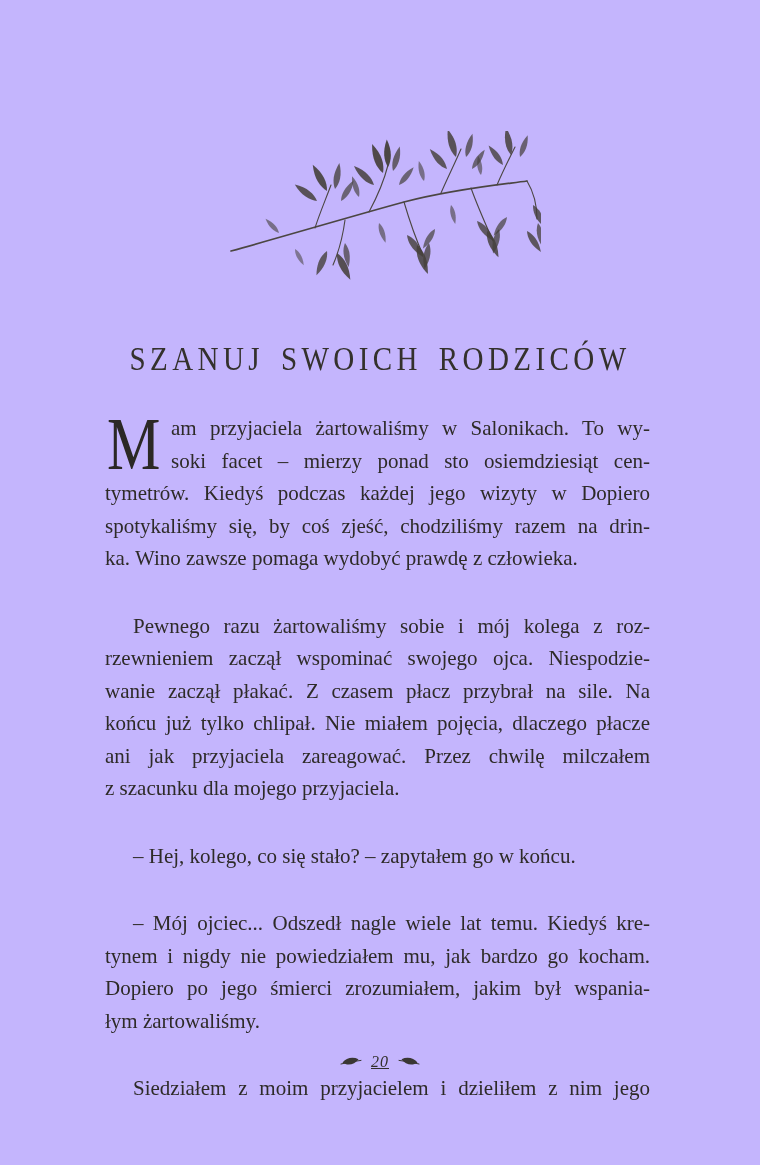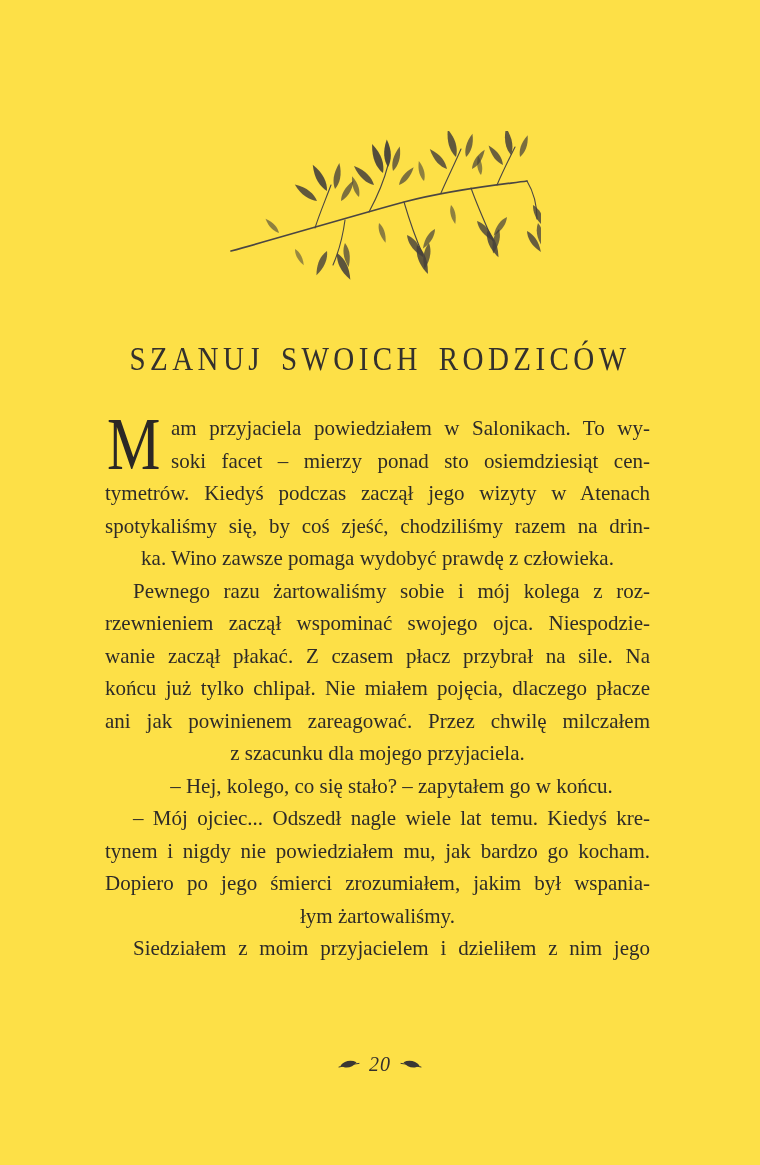--- a/index.html
+++ b/index.html
@@ -1,21 +1,21 @@
 <!DOCTYPE html>
 <html lang="pl"><head>
 <meta charset="utf-8">
 <style>
   html, body { margin: 0; padding: 0; background: #ffffff; }
   .page {
     position: relative;
     width: 760px;
     height: 1165px;
     margin: 0 auto;
-    background: #fde047;
+    background: #c4b5fd;
     font-family: "Liberation Serif", "DejaVu Serif", serif;
     color: #2e2b28;
     overflow: hidden;
   }
 
   
   .illustration {
     position: absolute;
     top: 131px;
     left: 0;
@@ -50,24 +50,24 @@
     width: 545px;
     font-size: 21px;
     line-height: 32.5px;
   }
   .para { margin: 0; }
   .line {
     text-align: justify;
     text-align-last: justify;
   }
   .line.last {
-    text-align: center;
+    text-align: left;
     text-align-last: auto;
   }
-  .line.indent { text-indent: 28px; }
+  .line.indent { text-indent: 28px; margin-top: 35px; }
 
   .dropcap {
     float: left;
     width: 54px;
     height: 63px;
     font-size: 75px;
     line-height: 63px;
     margin: 0 10px 0 2px;
     color: #2b2825;
     transform: scaleX(0.8);
@@ -81,23 +81,24 @@
     top: 1053px;
     left: 0;
     width: 100%;
     display: flex;
     justify-content: center;
     align-items: center;
     gap: 9px;
   }
   .pagenum {
     font-style: italic;
-    font-size: 20px;
+    font-size: 16px;
     color: #33302c;
     letter-spacing: 1px;
+    text-decoration: underline;
   }
   .orn { display: block; }
 </style>
 </head>
 <body>
 
 <div class="page">
 
   <div class="illustration">
     <svg width="322" height="158" viewBox="0 0 322 158" aria-hidden="true">
@@ -158,33 +159,33 @@
       </g>
     </svg>
   </div>
 
   <h1 class="title">SZANUJ SWOICH RODZICÓW</h1>
 
   <div class="body">
 
     <div class="para">
       <span class="dropcap">M</span>
-      <div class="line">am przyjaciela powiedziałem w Salonikach. To wy-</div>
+      <div class="line">am przyjaciela żartowaliśmy w Salonikach. To wy-</div>
       <div class="line">soki facet – mierzy ponad sto osiemdziesiąt cen-</div>
-      <div class="line">tymetrów. Kiedyś podczas zaczął jego wizyty w Atenach</div>
+      <div class="line">tymetrów. Kiedyś podczas każdej jego wizyty w Dopiero</div>
       <div class="line">spotykaliśmy się, by coś zjeść, chodziliśmy razem na drin-</div>
       <div class="line last">ka. Wino zawsze pomaga wydobyć prawdę z człowieka.</div>
     </div>
 
     <div class="para">
       <div class="line indent">Pewnego razu żartowaliśmy sobie i mój kolega z roz-</div>
       <div class="line">rzewnieniem zaczął wspominać swojego ojca. Niespodzie-</div>
       <div class="line">wanie zaczął płakać. Z czasem płacz przybrał na sile. Na</div>
       <div class="line">końcu już tylko chlipał. Nie miałem pojęcia, dlaczego płacze</div>
-      <div class="line">ani jak powinienem zareagować. Przez chwilę milczałem</div>
+      <div class="line">ani jak przyjaciela zareagować. Przez chwilę milczałem</div>
       <div class="line last">z szacunku dla mojego przyjaciela.</div>
     </div>
 
     <div class="para">
       <div class="line last indent">– Hej, kolego, co się stało? – zapytałem go w końcu.</div>
     </div>
 
     <div class="para">
       <div class="line indent">– Mój ojciec... Odszedł nagle wiele lat temu. Kiedyś kre-</div>
       <div class="line">tynem i nigdy nie powiedziałem mu, jak bardzo go kocham.</div>

